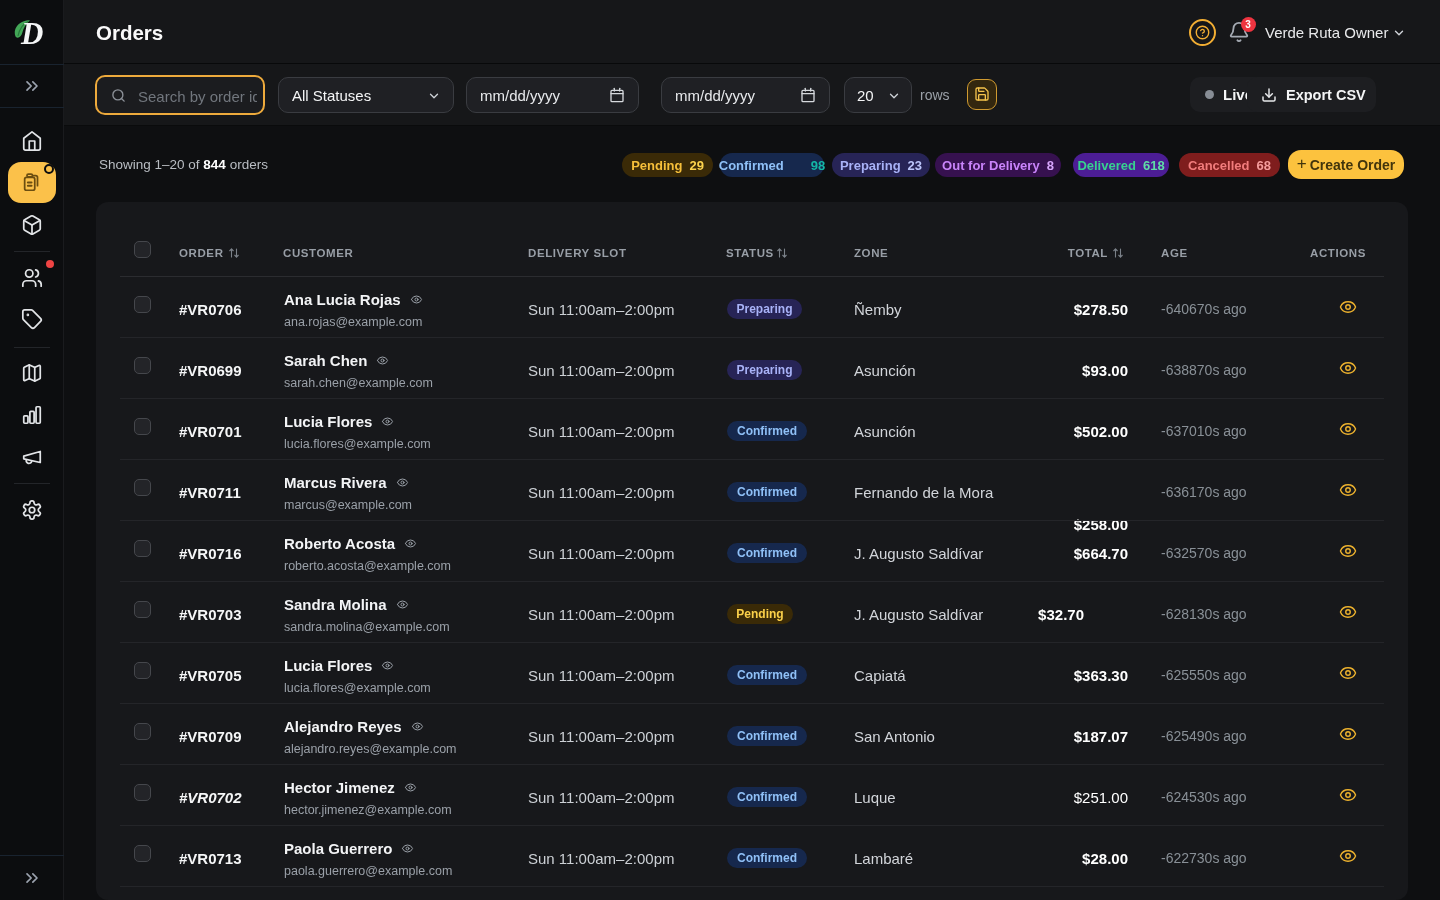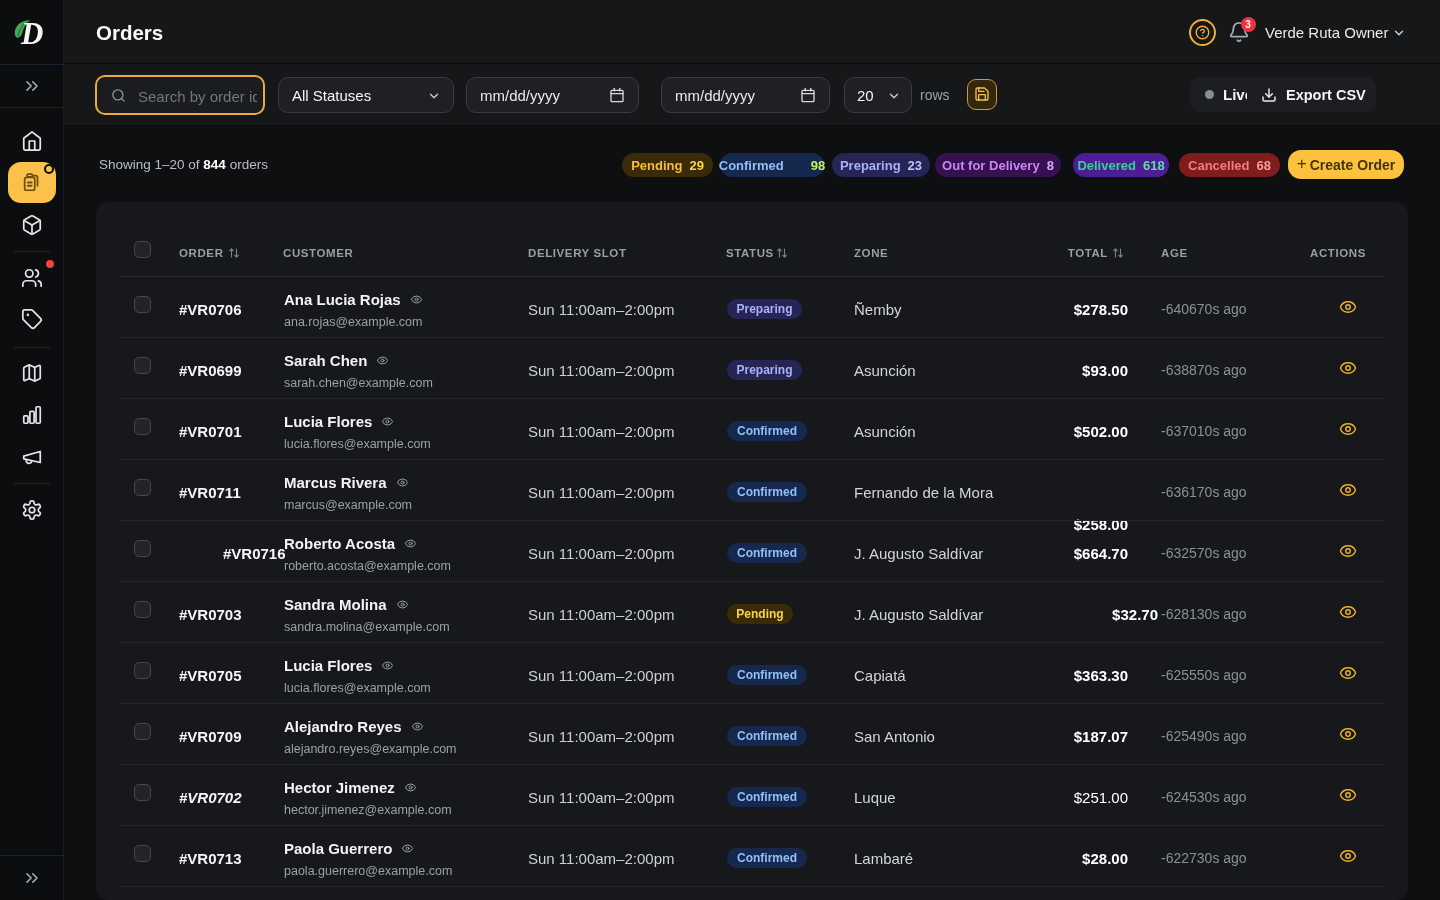--- a/index.html
+++ b/index.html
@@ -193,21 +193,21 @@
       <path d="M21 15v4a2 2 0 0 1-2 2H5a2 2 0 0 1-2-2v-4"></path>
       <polyline points="7 10 12 15 17 10"></polyline>
       <line x1="12" x2="12" y1="15" y2="3"></line>
     </svg>
   <div style="font-size:14.5px; font-weight:bold; color:#f4f5f6; margin-left:9px;">Export CSV</div>
 </div>
 
 <div class="cell" style="left:99px; top:164px; font-size:13.5px; color:#b9bdc3;"><span class="vcent" style="display:inline-block;">Showing 1–20 of <b style="color:#ffffff;">844</b> orders</span></div>
 
 <div class="chip" style="left:622px; width:91px; background:#3a2a07; color:#f6bf3a;">Pending<span class="cnt" style="color:#fcd34d;">29</span></div>
-<div class="chip" style="left:720px; width:104px; background:#16284d; color:#8fc0f7;">Confirmed<span class="cnt" style="color:#bef264;margin-left:27px;">98</span></div>
+<div class="chip" style="left:720px; width:104px; background:#16284d; color:#8fc0f7;">Confirmed<span class="cnt" style="color:#14b8a6;margin-left:27px;">98</span></div>
 <div class="chip" style="left:832px; width:98px; background:#272456; color:#a8b2f7;">Preparing<span class="cnt" style="color:#bcc5fa;">23</span></div>
 <div class="chip" style="left:935px; width:126px; background:#36114f; color:#c984fa;">Out for Delivery<span class="cnt" style="color:#d7a5fb;">8</span></div>
 <div class="chip" style="left:1073px; width:96px; background:#4c1d95; color:#37d28f;">Delivered<span class="cnt" style="color:#5fdda6;">618</span></div>
 <div class="chip" style="left:1179px; width:101px; background:#7f1d1d; color:#f27c7c;">Cancelled<span class="cnt" style="color:#f59c9c;">68</span></div>
 
 <div class="abs" style="left:1288px; top:150px; width:116px; height:29px; border-radius:13px; background:#fcc23e; display:flex; align-items:center; justify-content:center;">
   <span style="font-size:17px; font-weight:normal; color:#42350c; margin-right:3px; margin-top:-1px;">+</span>
   <span style="font-size:14px; font-weight:bold; color:#42350c;">Create Order</span>
 </div>
 
@@ -303,21 +303,21 @@
       <div class="rowchip" style="left:631px; top:280px; width:80px; background:#16284d; color:#8fc0f7;">Confirmed</div>
       <div class="cell" style="left:758px; top:289.5px; font-size:15px; color:#d2d5da;"><span class="vcent" style="display:inline-block;">Fernando de la Mora</span></div>
       <div class="cell" style="left:900px; width:132px; top:289.5px; font-size:15px; font-weight:bold; color:#ffffff; text-align:right;"><span class="vcent" style="display:inline-block;margin-top:32px;">$258.00</span></div>
       <div class="cell" style="left:1065px; top:289.5px; font-size:14px; color:#899097;"><span class="vcent" style="display:inline-block;">-636170s ago</span></div>
       <svg class="icon" style="left:1242.5px; top:278.5px;" width="18" height="18" viewBox="0 0 24 24" fill="none" stroke="#edb22e" stroke-width="1.9" stroke-linecap="round" stroke-linejoin="round">
         <path d="M2.062 12.348a1 1 0 0 1 0-.696 10.75 10.75 0 0 1 19.876 0 1 1 0 0 1 0 .696 10.75 10.75 0 0 1-19.876 0"></path>
         <circle cx="12" cy="12" r="3"></circle>
       </svg>
       <div class="hline" style="left:24px; top:318px; width:1264px; background:#242529;"></div>
       <div class="cb" style="left:38px; top:337.5px;"></div>
-      <div class="cell" style="left:83px; top:350.5px; font-size:15px; font-weight:bold; color:#f5f6f7;"><span class="vcent" style="display:inline-block;margin-left:44px;">#VR0716</span></div>
+      <div class="cell" style="left:83px; top:350.5px; font-size:15px; font-weight:bold; color:#f5f6f7;"><span class="vcent" style="display:inline-block;">#VR0716</span></div>
       <div class="cell" style="left:188px; top:341px; font-size:15px; font-weight:bold; color:#f3f4f6;"><span class="vcent" style="display:inline-block;">Roberto Acosta<svg style="margin-left:8px; vertical-align:-1px;" width="15" height="12" viewBox="0 0 24 24" fill="none" stroke="#9aa0a8" stroke-width="2" stroke-linecap="round" stroke-linejoin="round">
             <path d="M2.062 12.348a1 1 0 0 1 0-.696 10.75 10.75 0 0 1 19.876 0 1 1 0 0 1 0 .696 10.75 10.75 0 0 1-19.876 0"></path>
             <circle cx="12" cy="12" r="3"></circle>
           </svg></span></div>
       <div class="cell" style="left:188px; top:363.5px; font-size:12.5px; color:#9aa0a8;"><span class="vcent" style="display:inline-block;">roberto.acosta@example.com</span></div>
       <div class="cell" style="left:432px; top:350.5px; font-size:15px; color:#ccd0d5;"><span class="vcent" style="display:inline-block;">Sun 11:00am–2:00pm</span></div>
       <div class="rowchip" style="left:631px; top:341px; width:80px; background:#16284d; color:#8fc0f7;">Confirmed</div>
       <div class="cell" style="left:758px; top:350.5px; font-size:15px; color:#d2d5da;"><span class="vcent" style="display:inline-block;">J. Augusto Saldívar</span></div>
       <div class="cell" style="left:900px; width:132px; top:350.5px; font-size:15px; font-weight:bold; color:#ffffff; text-align:right;"><span class="vcent" style="display:inline-block;">$664.70</span></div>
       <div class="cell" style="left:1065px; top:350.5px; font-size:14px; color:#899097;"><span class="vcent" style="display:inline-block;">-632570s ago</span></div>
@@ -329,21 +329,21 @@
       <div class="cb" style="left:38px; top:398.5px;"></div>
       <div class="cell" style="left:83px; top:411.5px; font-size:15px; font-weight:bold; color:#f5f6f7;"><span class="vcent" style="display:inline-block;">#VR0703</span></div>
       <div class="cell" style="left:188px; top:402px; font-size:15px; font-weight:bold; color:#f3f4f6;"><span class="vcent" style="display:inline-block;">Sandra Molina<svg style="margin-left:8px; vertical-align:-1px;" width="15" height="12" viewBox="0 0 24 24" fill="none" stroke="#9aa0a8" stroke-width="2" stroke-linecap="round" stroke-linejoin="round">
             <path d="M2.062 12.348a1 1 0 0 1 0-.696 10.75 10.75 0 0 1 19.876 0 1 1 0 0 1 0 .696 10.75 10.75 0 0 1-19.876 0"></path>
             <circle cx="12" cy="12" r="3"></circle>
           </svg></span></div>
       <div class="cell" style="left:188px; top:424.5px; font-size:12.5px; color:#9aa0a8;"><span class="vcent" style="display:inline-block;">sandra.molina@example.com</span></div>
       <div class="cell" style="left:432px; top:411.5px; font-size:15px; color:#ccd0d5;"><span class="vcent" style="display:inline-block;">Sun 11:00am–2:00pm</span></div>
       <div class="rowchip" style="left:631px; top:402px; width:66px; background:#3a2a07; color:#fbd04a;">Pending</div>
       <div class="cell" style="left:758px; top:411.5px; font-size:15px; color:#d2d5da;"><span class="vcent" style="display:inline-block;">J. Augusto Saldívar</span></div>
-      <div class="cell" style="left:930px; width:132px; top:411.5px; font-size:15px; font-weight:bold; color:#ffffff; text-align:right;"><span class="vcent" style="display:inline-block;">$32.70</span></div>
+      <div class="cell" style="left:856px; width:132px; top:411.5px; font-size:15px; font-weight:bold; color:#ffffff; text-align:right;"><span class="vcent" style="display:inline-block;">$32.70</span></div>
       <div class="cell" style="left:1065px; top:411.5px; font-size:14px; color:#899097;"><span class="vcent" style="display:inline-block;">-628130s ago</span></div>
       <svg class="icon" style="left:1242.5px; top:400.5px;" width="18" height="18" viewBox="0 0 24 24" fill="none" stroke="#edb22e" stroke-width="1.9" stroke-linecap="round" stroke-linejoin="round">
         <path d="M2.062 12.348a1 1 0 0 1 0-.696 10.75 10.75 0 0 1 19.876 0 1 1 0 0 1 0 .696 10.75 10.75 0 0 1-19.876 0"></path>
         <circle cx="12" cy="12" r="3"></circle>
       </svg>
       <div class="hline" style="left:24px; top:440px; width:1264px; background:#242529;"></div>
       <div class="cb" style="left:38px; top:459.5px;"></div>
       <div class="cell" style="left:83px; top:472.5px; font-size:15px; font-weight:bold; color:#f5f6f7;"><span class="vcent" style="display:inline-block;">#VR0705</span></div>
       <div class="cell" style="left:188px; top:463px; font-size:15px; font-weight:bold; color:#f3f4f6;"><span class="vcent" style="display:inline-block;">Lucia Flores<svg style="margin-left:8px; vertical-align:-1px;" width="15" height="12" viewBox="0 0 24 24" fill="none" stroke="#9aa0a8" stroke-width="2" stroke-linecap="round" stroke-linejoin="round">
             <path d="M2.062 12.348a1 1 0 0 1 0-.696 10.75 10.75 0 0 1 19.876 0 1 1 0 0 1 0 .696 10.75 10.75 0 0 1-19.876 0"></path>

